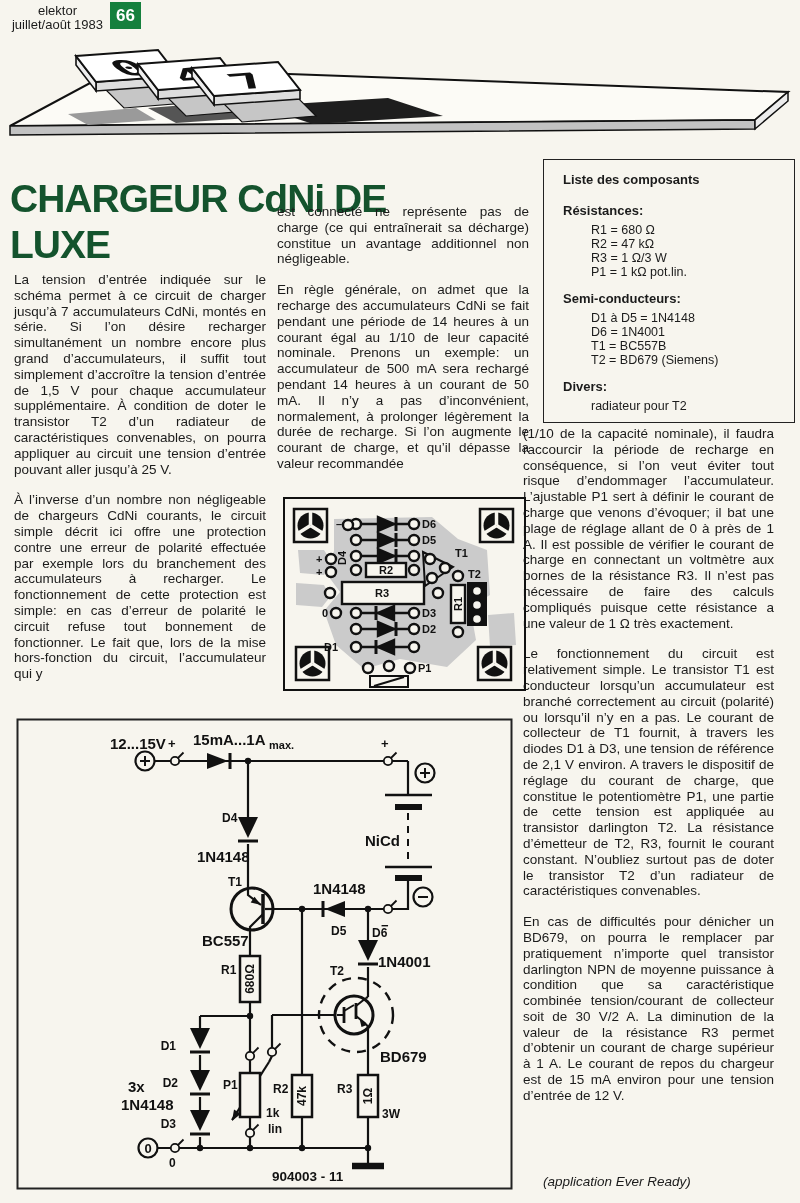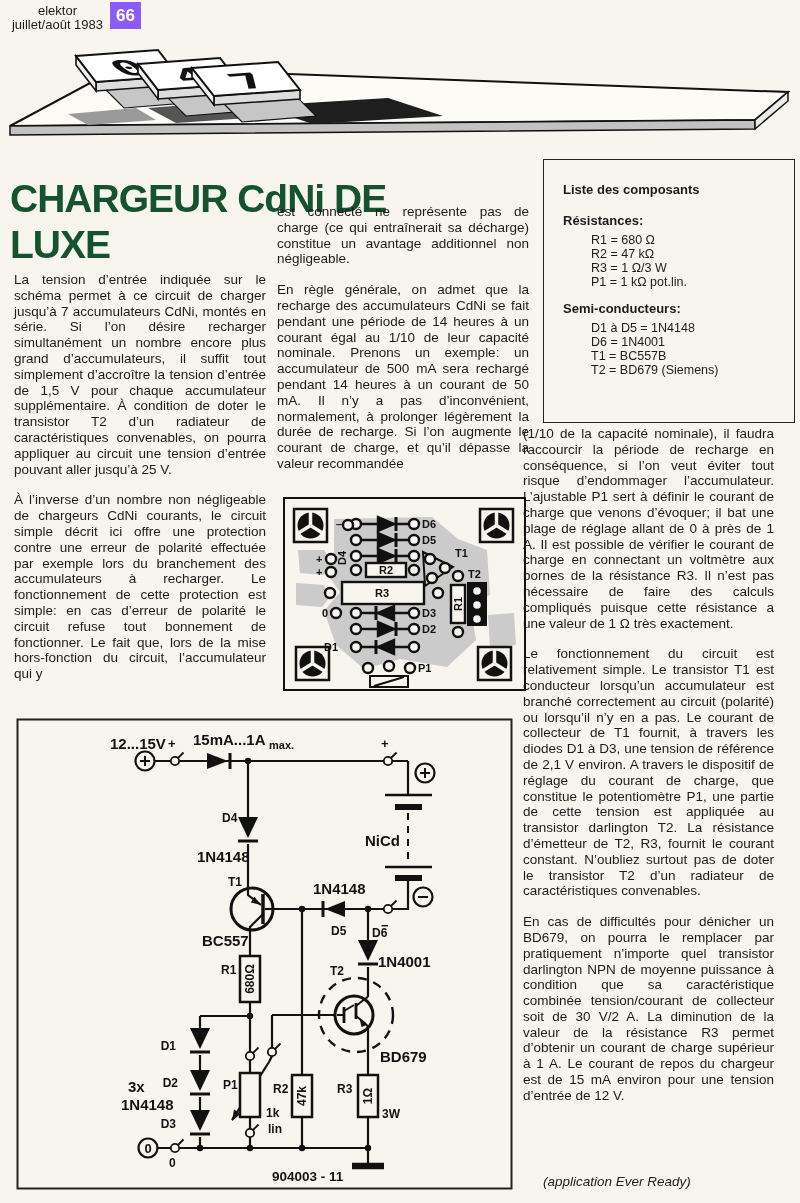--- a/index.html
+++ b/index.html
@@ -5,35 +5,35 @@
   html,body{margin:0;padding:0;}
   body{
     width:800px;height:1203px;position:relative;
     background:#f7f5ee;color:#1b1b1b;
     font-family:"Liberation Sans",sans-serif;
     overflow:hidden;
   }
   .abs{position:absolute;}
   
   .masthead{left:10px;top:4px;width:95px;text-align:center;font-size:13px;line-height:14px;}
-  .page-badge{left:110px;top:2px;width:31px;height:27px;background:#8b5cf6;color:#fff;
+  .page-badge{left:110px;top:2px;width:31px;height:27px;background:#15803d;color:#fff;
     font-weight:bold;font-size:17px;display:flex;align-items:center;justify-content:center;}
   
   .title{left:10px;top:150px;width:470px;font-size:39px;line-height:46px;font-weight:bold;
     letter-spacing:-1px;color:#14532d;}
   
   .bodycol{font-size:13.5px;line-height:15.8px;text-align:justify;}
   .bodycol p{margin:0 0 15px 0;}
   .col-left{left:14px;top:272px;width:252px;}
   .col-mid{left:277px;top:204px;width:252px;}
   .col-right{left:523px;top:426px;width:251px;}
   .credit{left:543px;top:1174px;width:251px;font-size:13.5px;font-style:italic;}
   
   .parts-box{left:543px;top:159px;width:252px;height:264px;border:1.5px solid #222;
-    box-sizing:border-box;padding:23px 0 0 19px;font-size:12.5px;line-height:14px;}
+    box-sizing:border-box;padding:13px 0 0 19px;font-size:12.5px;line-height:14px;}
   .parts-title{font-weight:bold;font-size:13px;margin-bottom:17px;}
   .parts-heading{font-weight:bold;font-size:13px;margin:0 0 5px 0;}
   .parts-section{margin-bottom:13px;}
   .parts-item{margin-bottom:0;margin-left:28px;}
   svg text{font-family:"Liberation Sans",sans-serif;}
   .mono{font-family:"DejaVu Sans Mono",monospace;}
 </style>
 </head>
 <body>
 
@@ -114,20 +114,24 @@
     <div class="parts-item">R2 = 47 kΩ</div>
     <div class="parts-item">R3 = 1 Ω/3 W</div>
     <div class="parts-item">P1 = 1 kΩ pot.lin.</div>
   </div>
   <div class="parts-section">
     <div class="parts-heading">Semi-conducteurs:</div>
     <div class="parts-item">D1 à D5 = 1N4148</div>
     <div class="parts-item">D6 = 1N4001</div>
     <div class="parts-item">T1 = BC557B</div>
     <div class="parts-item">T2 = BD679 (Siemens)</div>
+  </div>
+  <div class="parts-section">
+    <div class="parts-heading">Divers:</div>
+    <div class="parts-item">radiateur pour T2</div>
   </div>
 </div>
 
 <svg class="abs" style="left:282px;top:495px;" width="246" height="200" viewBox="0 0 246 200">
   <rect x="2" y="3" width="241" height="192" fill="none" stroke="#111" stroke-width="2"></rect>
 
   <g fill="#cbcbcb">
     <polygon points="52,24 150,22 176,44 205,55 208,100 188,112 194,145 165,172 118,164 82,174 54,150 42,116 58,97 44,78 52,56"></polygon>
     <polygon points="16,55 42,55 50,68 42,80 18,78"></polygon>
     <polygon points="14,88 42,90 48,102 40,112 14,110"></polygon>

